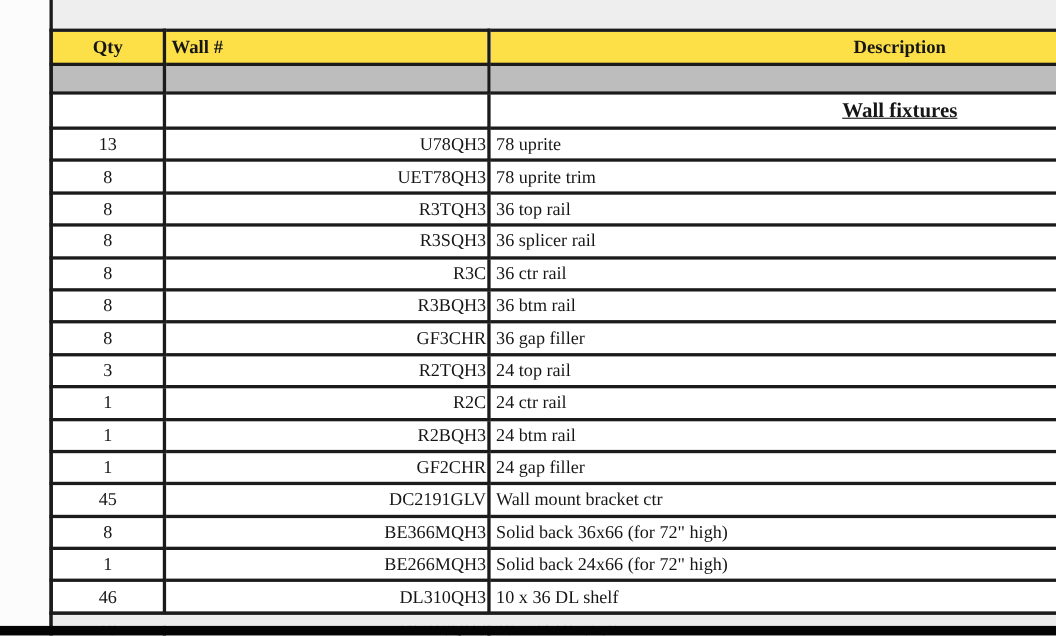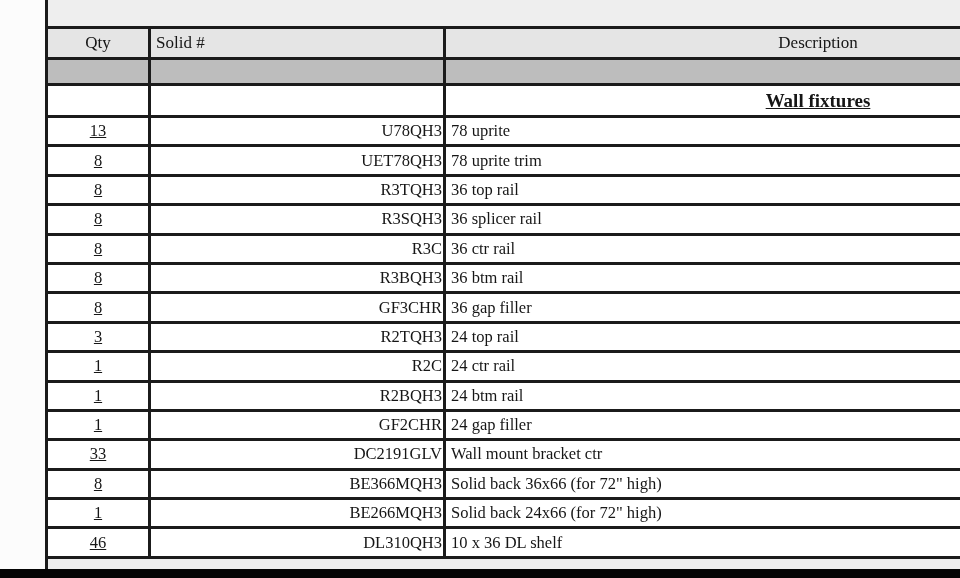--- a/index.html
+++ b/index.html
@@ -42,22 +42,22 @@
     border: 3px solid #1b1b1b;
     margin: 0;
     overflow: hidden;
     white-space: nowrap;
   }
 
   
   .header-row th {
     height: 26px;
     font-size: 17px;
-    font-weight: normal;
-    background: #e5e5e5;
+    font-weight: bold;
+    background: #fde047;
   }
   th.qty-h  { text-align: center; }
   th.item-h { text-align: left; padding-left: 5px; }
   th.desc-h { text-align: center; }
 
   
   .gray-row td {
     height: 21px;
     background: #bdbdbd;
   }
@@ -73,21 +73,21 @@
     font-size: 19px;
     text-decoration: underline;
   }
 
   
   .data-row td {
     height: 24.4px;
     font-size: 16.5px;
     background: #ffffff;
   }
-  td.qty-cell  { text-align: center; text-decoration: underline; }
+  td.qty-cell  { text-align: center; }
   td.item-cell { text-align: right; padding-left: 5px; }
   td.desc-cell { text-align: left; padding-left: 5px; }
 
   
   .bottom-line {
     position: absolute;
     left: 45px; top: 556px;
     width: 915px; height: 3px;
     background: #1b1b1b;
   }
@@ -114,21 +114,21 @@
 
   <table class="order-table">
     <colgroup>
       <col style="width:103px">
       <col style="width:295px">
       <col style="width:747px">
     </colgroup>
     <thead>
       <tr class="header-row">
         <th class="qty-h">Qty</th>
-        <th class="item-h">Solid #</th>
+        <th class="item-h">Wall #</th>
         <th class="desc-h">Description</th>
       </tr>
       <tr class="gray-row">
         <td></td>
         <td></td>
         <td></td>
       </tr>
       <tr class="section-row">
         <td></td>
         <td></td>
@@ -196,21 +196,21 @@
     <td class="desc-cell">24 btm rail</td>
   </tr>
 
   <tr class="data-row">
     <td class="qty-cell">1</td>
     <td class="item-cell">GF2CHR</td>
     <td class="desc-cell">24 gap filler</td>
   </tr>
 
   <tr class="data-row">
-    <td class="qty-cell">33</td>
+    <td class="qty-cell">45</td>
     <td class="item-cell">DC2191GLV</td>
     <td class="desc-cell">Wall mount bracket ctr</td>
   </tr>
 
   <tr class="data-row">
     <td class="qty-cell">8</td>
     <td class="item-cell">BE366MQH3</td>
     <td class="desc-cell">Solid back 36x66 (for 72" high)</td>
   </tr>
 

